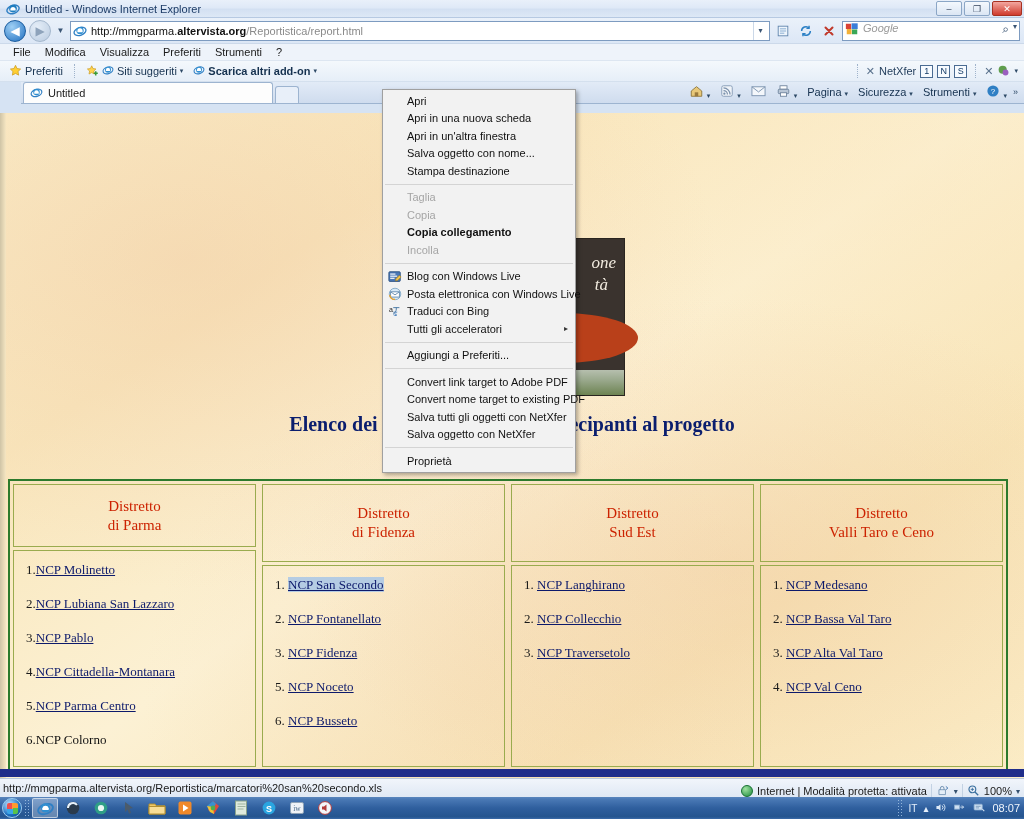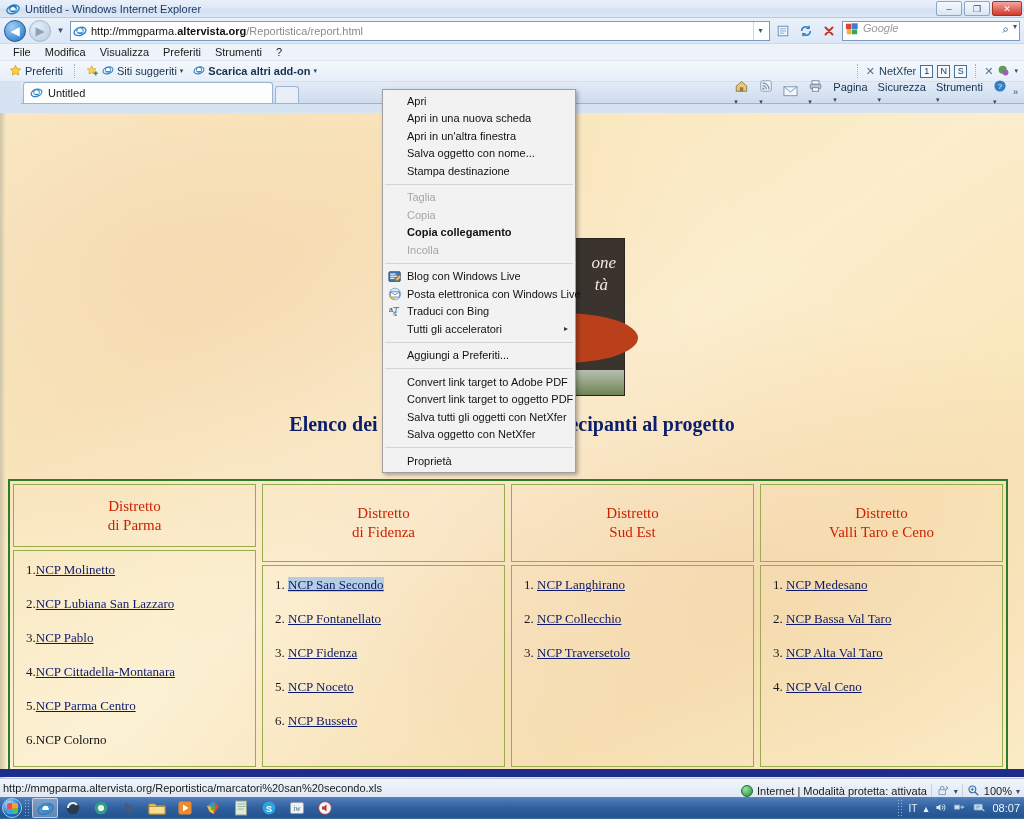--- a/index.html
+++ b/index.html
@@ -93,21 +93,21 @@
   #tab1{
     width:250px;height:21px;background:#fdfdfd;border:1px solid #9db4d0;border-bottom:none;
     border-radius:3px 3px 0 0;display:flex;align-items:center;padding-left:6px;gap:5px;
     font-size:11px;color:#1a1a1a;margin-left:2px;
   }
   #newtab{
     width:24px;height:17px;background:#e8eff9;border:1px solid #9db4d0;border-bottom:none;
     border-radius:3px 3px 0 0;margin-left:2px;
   }
   #cmdbar{margin-left:auto;display:flex;align-items:center;gap:2px;padding-right:4px;height:22px;}
-  #cmdbar .citem{display:flex;align-items:flex-start;gap:3px;font-size:11px;color:#15314f;padding:1px 4px;white-space:nowrap;flex-direction:column;}
+  #cmdbar .citem{display:flex;align-items:flex-end;gap:3px;font-size:11px;color:#15314f;padding:1px 4px;white-space:nowrap;}
   #cmdbar .caret{font-size:7px;color:#2d4966;}
   .chev{font-size:9px;color:#2d4966;padding-right:2px;}
 
   
   #page{
     position:absolute; left:0; top:113px; width:1024px; height:665px;
     background:
       radial-gradient(ellipse at 18% 22%, rgba(236,186,150,.30), rgba(0,0,0,0) 45%),
       radial-gradient(ellipse at 72% 68%, rgba(234,180,140,.26), rgba(0,0,0,0) 42%),
       radial-gradient(ellipse at 45% 88%, rgba(240,200,160,.22), rgba(0,0,0,0) 40%),
@@ -559,21 +559,21 @@
 
   <div class="cm">
     <span>Tutti gli acceleratori</span>
     <span class="submark">▸</span>
   </div>
 
   <div class="cmsep"></div>
   <div class="cm">Aggiungi a Preferiti...</div>
   <div class="cmsep"></div>
   <div class="cm">Convert link target to Adobe PDF</div>
-  <div class="cm">Convert link target to oggetto PDF</div>
+  <div class="cm">Convert nome target to existing PDF</div>
   <div class="cm">Salva tutti gli oggetti con NetXfer</div>
   <div class="cm">Salva oggetto con NetXfer</div>
   <div class="cmsep"></div>
   <div class="cm">Proprietà</div>
 </div>
 
 <div id="statusbar">
   <span class="sb-url">http://mmgparma.altervista.org/Reportistica/marcatori%20san%20secondo.xls</span>
   <span class="zone">
     <span class="globe"></span>

